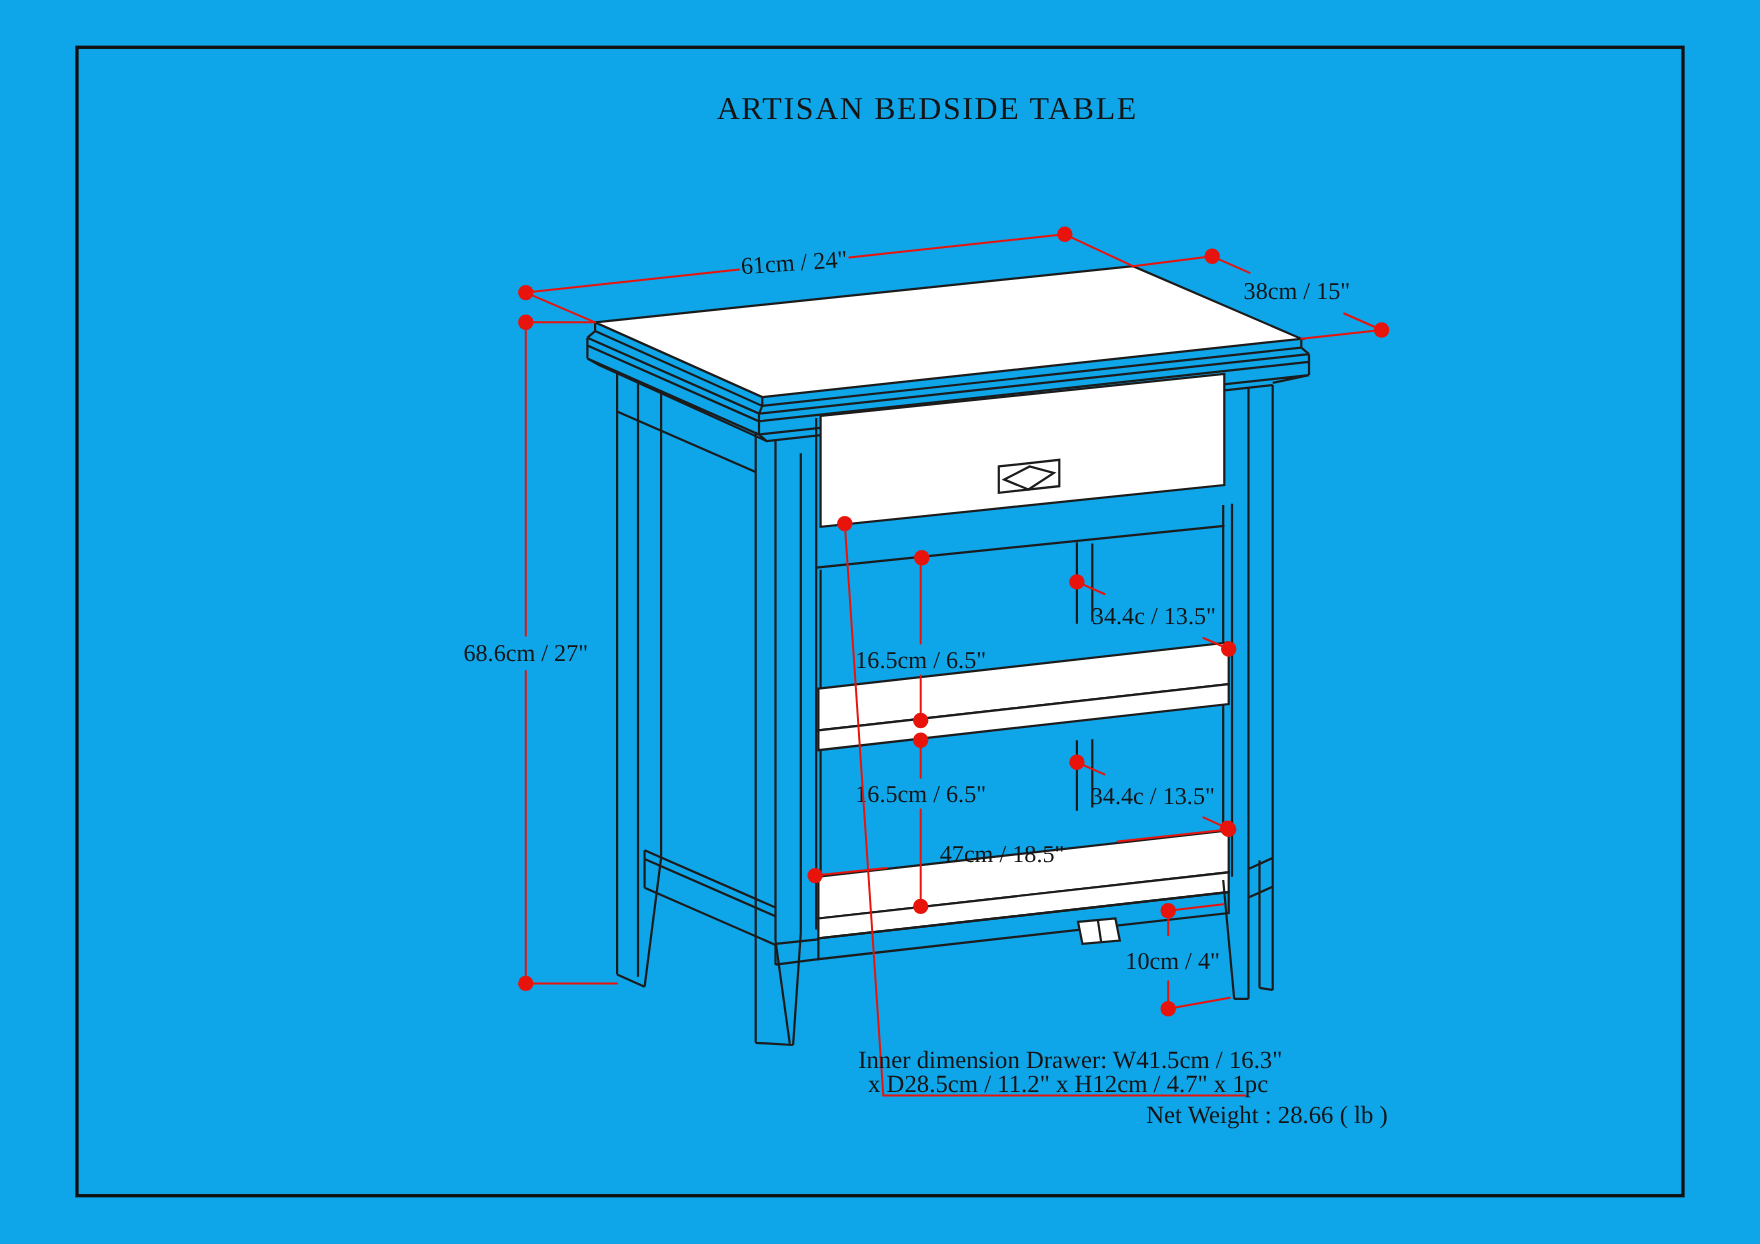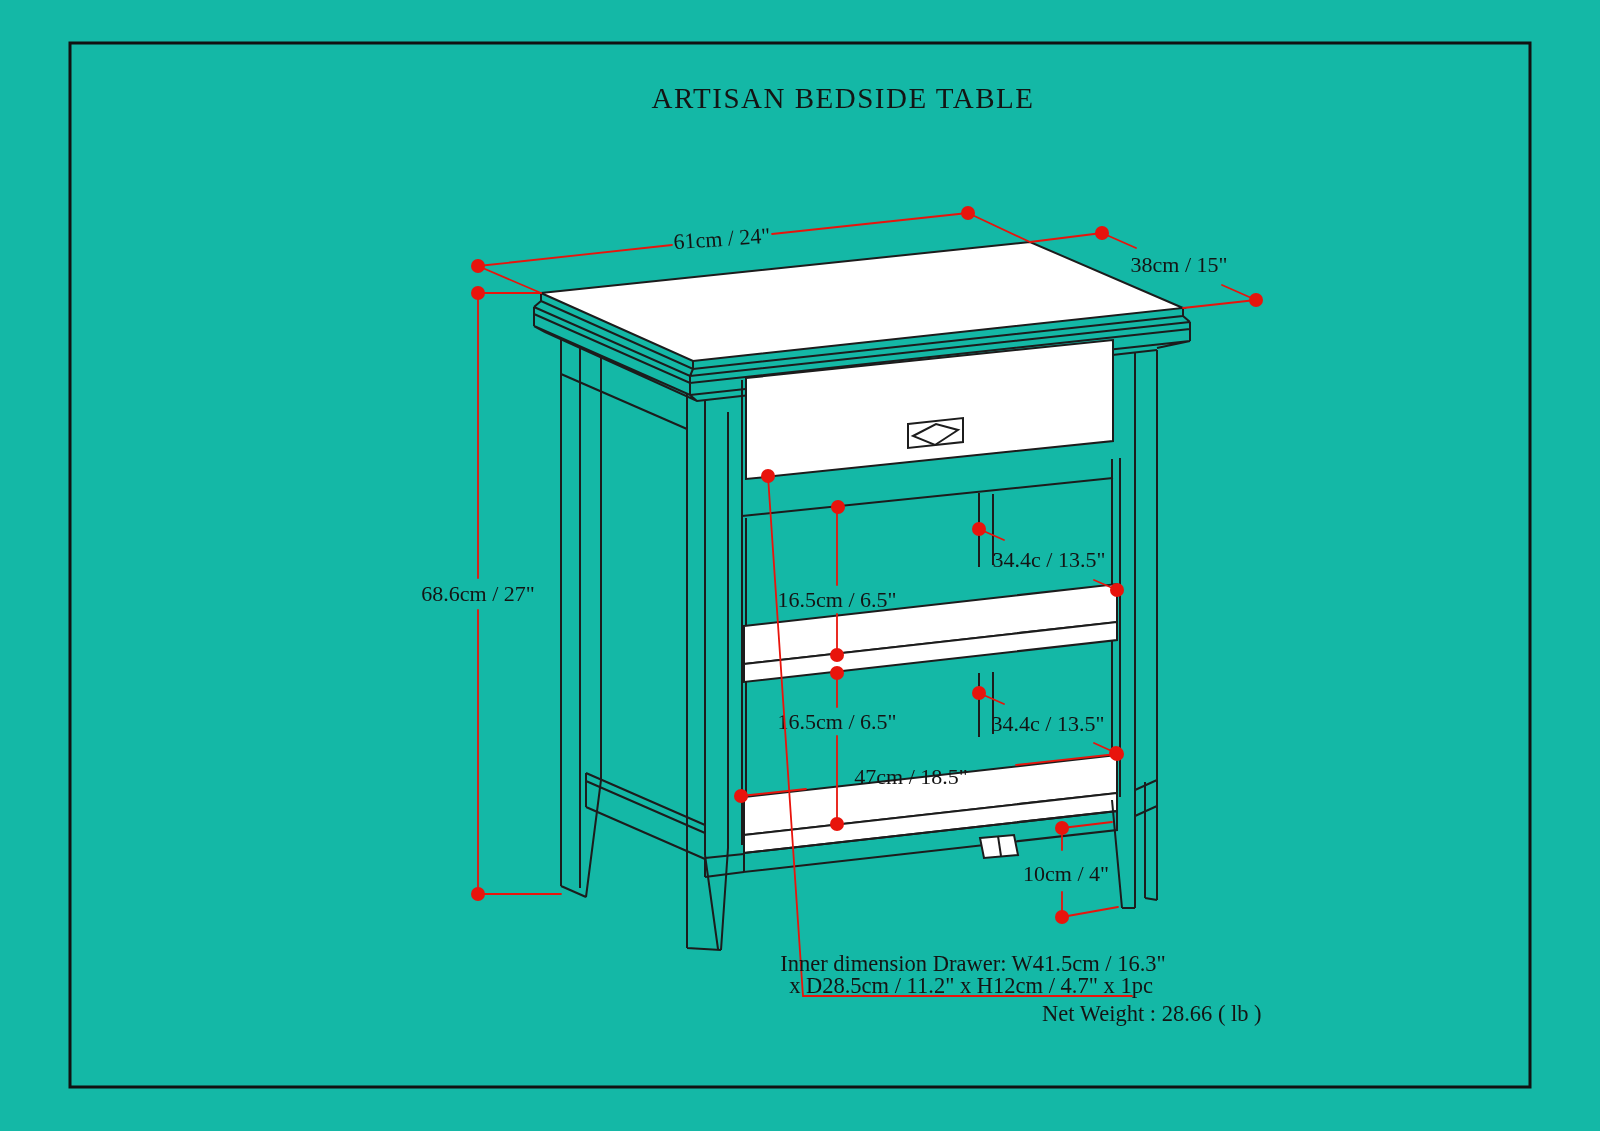--- a/index.html
+++ b/index.html
@@ -1,16 +1,16 @@
 <!DOCTYPE html>
 <html><head>
 <meta charset="utf-8">
 <style>
   html,body{margin:0;padding:0;background:#fff;}
-  .page{position:relative;width:1600px;height:1131px;background:#14b8a6;overflow:hidden;
+  .page{position:relative;width:1600px;height:1131px;background:#0ea5e9;overflow:hidden;
         font-family:"Liberation Serif","DejaVu Serif",serif;}
   svg{display:block;}
   text{fill:#141414;}
   .blk{stroke:#1c1c1c;stroke-width:2;fill:none;stroke-linejoin:miter;stroke-linecap:butt;}
   .blkf{stroke:#1c1c1c;stroke-width:2;fill:#ffffff;stroke-linejoin:miter;}
   .red{stroke:#e8140c;stroke-width:1.8;fill:none;stroke-linecap:round;}
   .dot{fill:#e8140c;stroke:none;}
   .dim{font-size:22px;}
   .note{font-size:22.5px;}
   .title{font-size:29px;letter-spacing:1.5px;}

